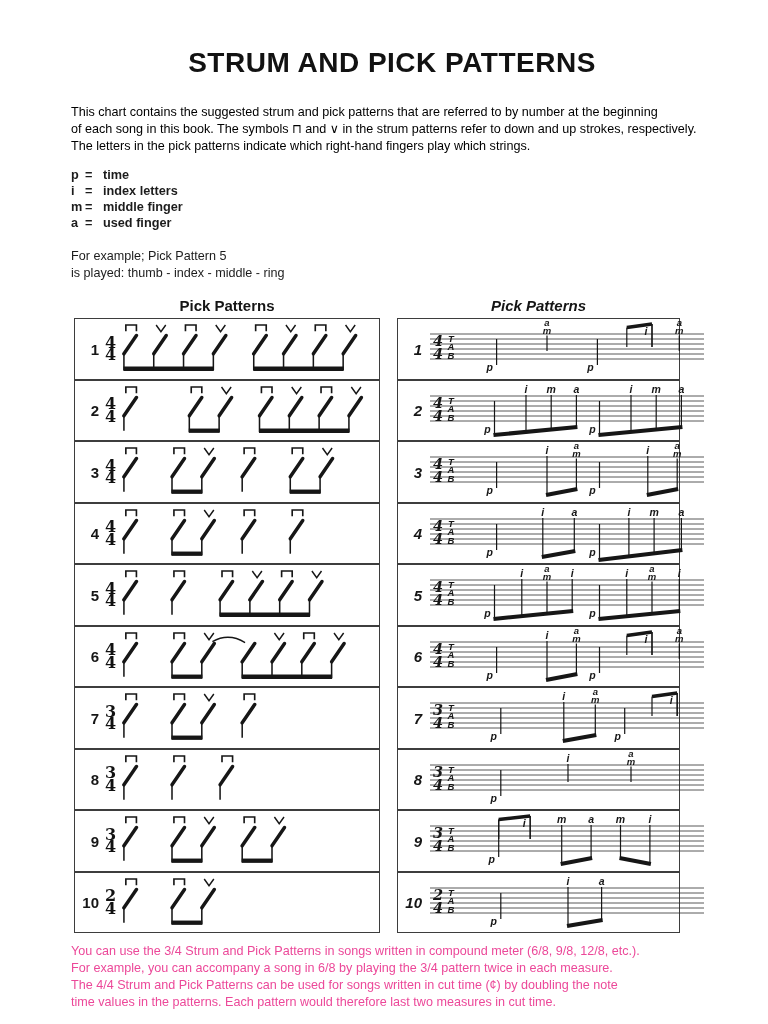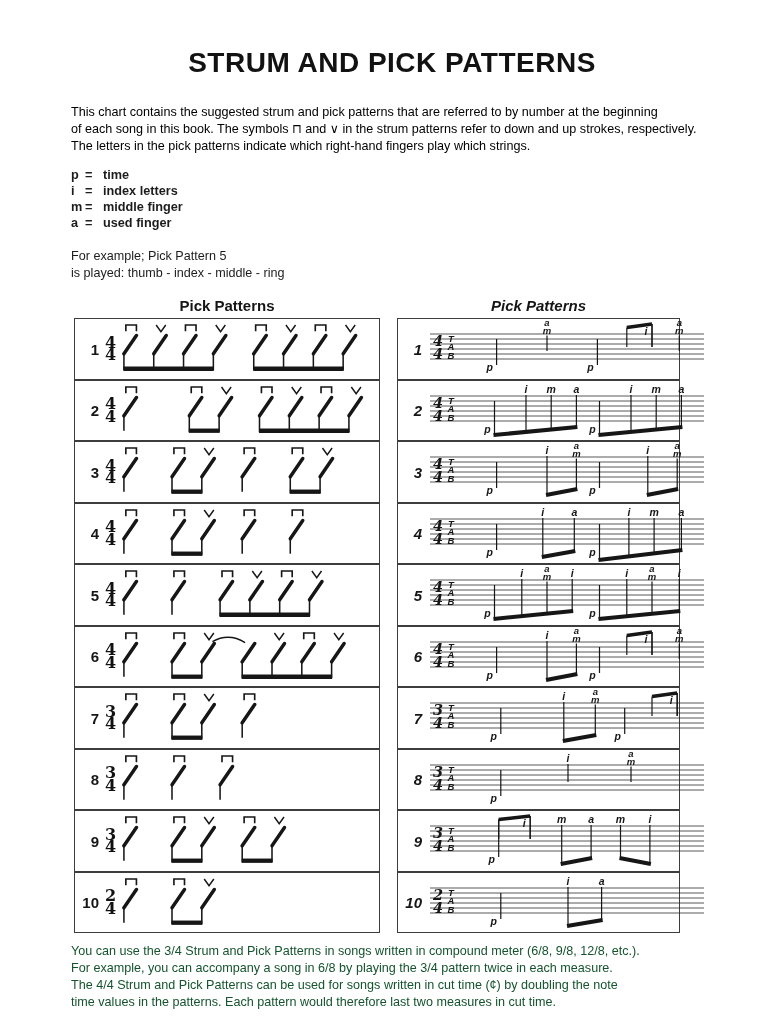--- a/index.html
+++ b/index.html
@@ -35,21 +35,21 @@
   .col-strum .snum{width:24px;}
   .col-pick .snum{width:24px;}
   .tsig{
     flex:none;width:17px;margin-left:3px;text-align:center;
     font-family:"DejaVu Serif",serif;font-weight:bold;font-size:16px;line-height:12.5px;
     display:flex;flex-direction:column;color:#111;
   }
   .cell svg{flex:none;display:block;}
   .footer{
     margin:10px 56px 0 63px;font-size:12.6px;line-height:16.8px;
-    white-space:pre-line;color:#14532d;
+    white-space:pre-line;color:#ec4899;
   }
 </style>
 </head>
 <body>
 
 <div class="page">
   <h1 class="title">STRUM AND PICK PATTERNS</h1>
 
   <p class="intro">This chart contains the suggested strum and pick patterns that are referred to by number at the beginning
 of each song in this book. The symbols ⊓ and ∨ in the strum patterns refer to down and up strokes, respectively.

